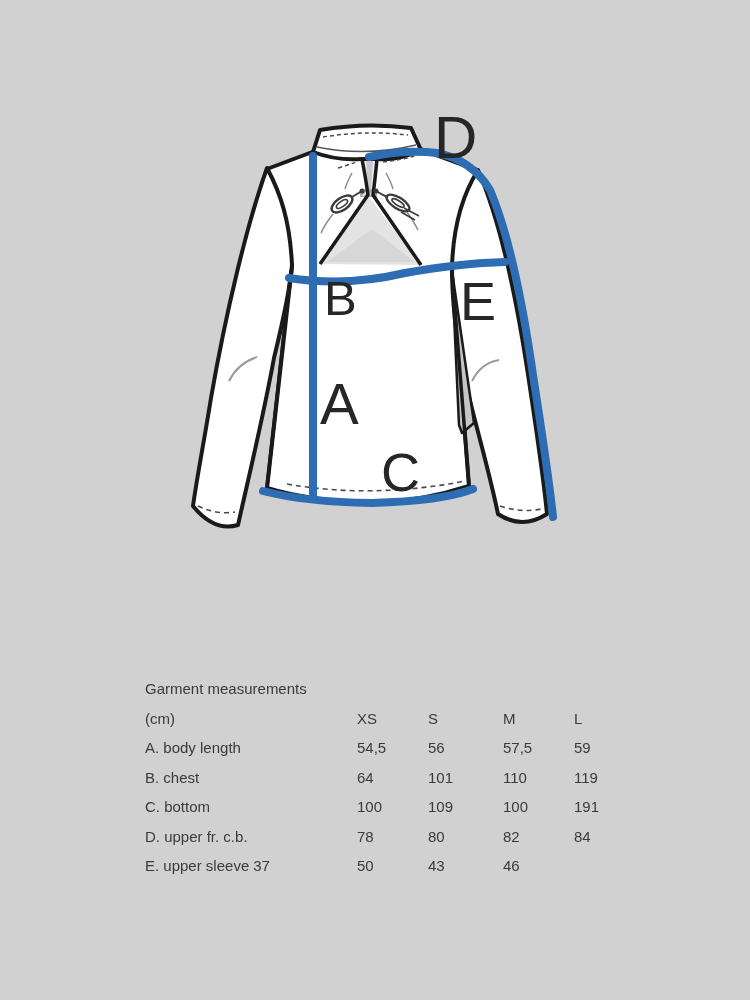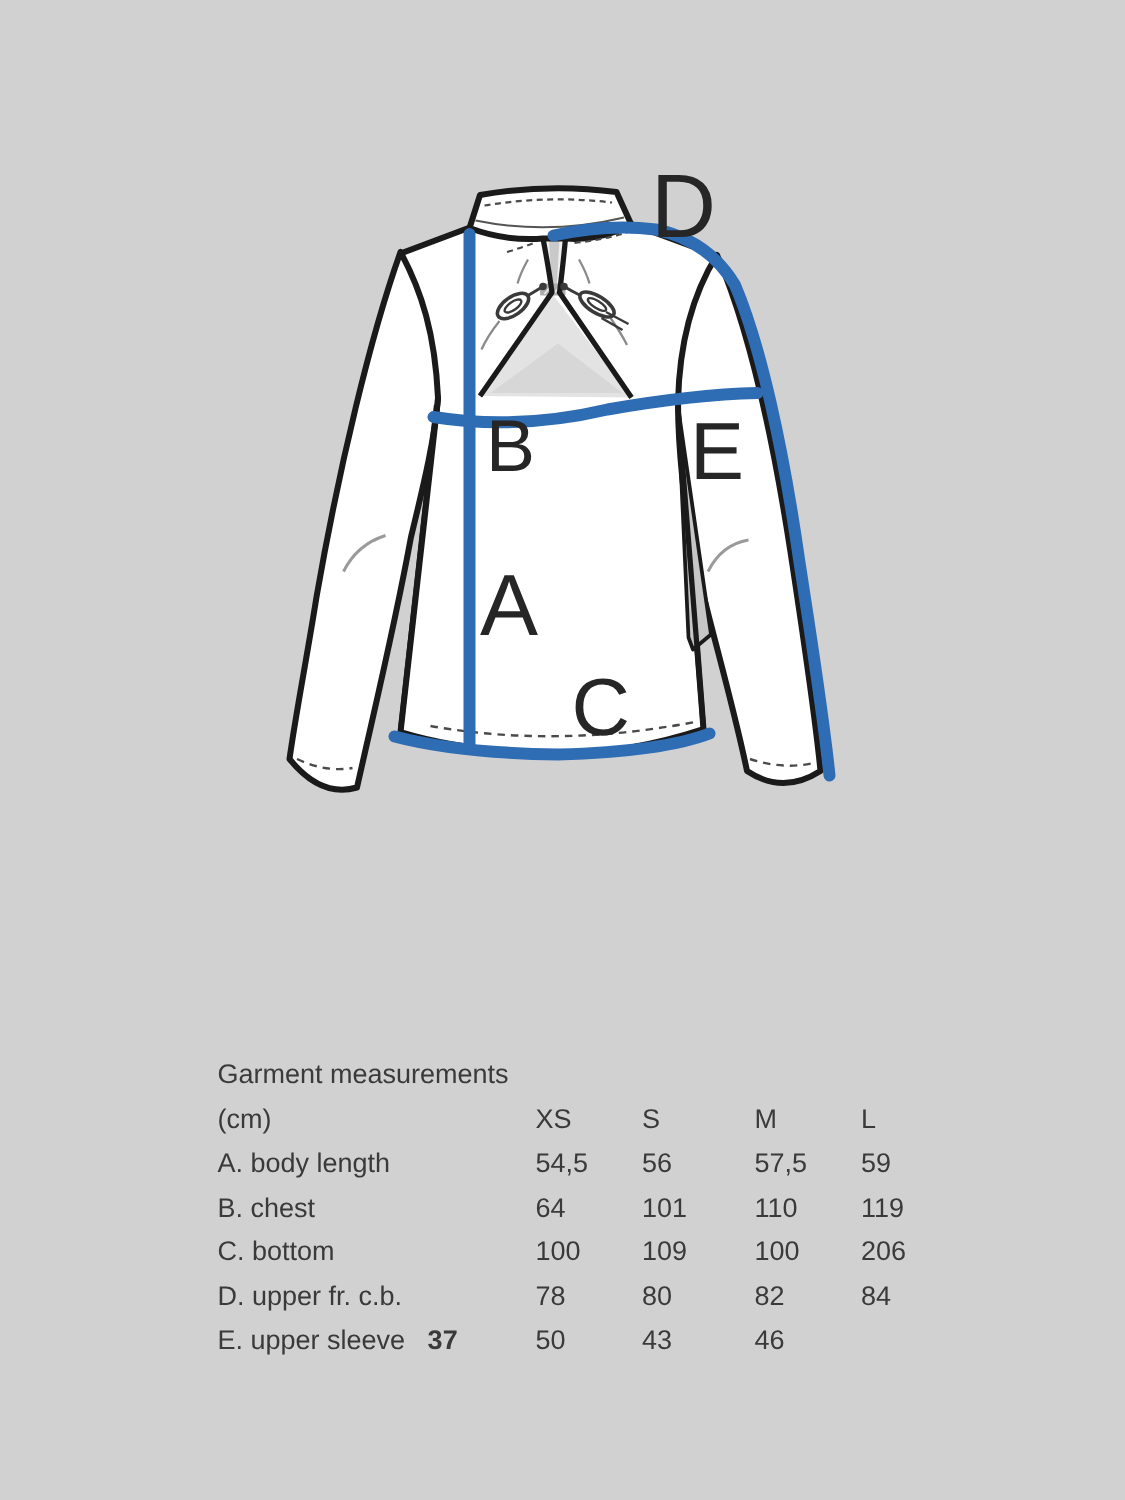--- a/index.html
+++ b/index.html
@@ -18,26 +18,26 @@
     font-weight:500;
     line-height:1;
     letter-spacing:0;
   }
   .mletter.l-d{left:434px;top:108px;font-size:60px;}
   .mletter.l-b{left:324px;top:274px;font-size:49px;}
   .mletter.l-e{left:460px;top:274px;font-size:54px;}
   .mletter.l-a{left:320px;top:375px;font-size:58px;}
   .mletter.l-c{left:381px;top:445px;font-size:54px;}
   .mtable{
-    position:absolute;left:145px;top:702px;width:500px;
-    color:#3a3a3a;font-size:18px;line-height:29.5px;
+    position:absolute;left:145px;top:674px;width:500px;
+    color:#3a3a3a;font-size:15px;line-height:29.5px;
   }
   .trow{display:grid;grid-template-columns:212px 71px 75px 71px 60px;}
   .trow .lbl{grid-column:1;white-space:nowrap;}
-  .trow .lbl .inlineval{margin-left:15px;font-weight:bold;}
+  .trow .lbl .inlineval{margin-left:4px;}
   .ttitle{white-space:nowrap;}
 </style>
 </head>
 <body>
 
 <div class="canvas">
 
   <svg class="garment-svg" viewBox="0 0 750 1000">
 
     <path d="M267,169 L315,151 L420,149 L477,170 L452,268 L469,486 Q420,502 372,503 Q310,501 267,488 L292,266 Z" fill="#ffffff" stroke="#1a1a1a" stroke-width="4" stroke-linejoin="round"></path>
@@ -130,21 +130,21 @@
       <div>64</div>
       <div>101</div>
       <div>110</div>
       <div>119</div>
     </div>
     <div class="trow">
       <div class="lbl">C. bottom</div>
       <div>100</div>
       <div>109</div>
       <div>100</div>
-      <div>206</div>
+      <div>191</div>
     </div>
     <div class="trow">
       <div class="lbl">D. upper fr. c.b.</div>
       <div>78</div>
       <div>80</div>
       <div>82</div>
       <div>84</div>
     </div>
     <div class="trow">
       <div class="lbl">

